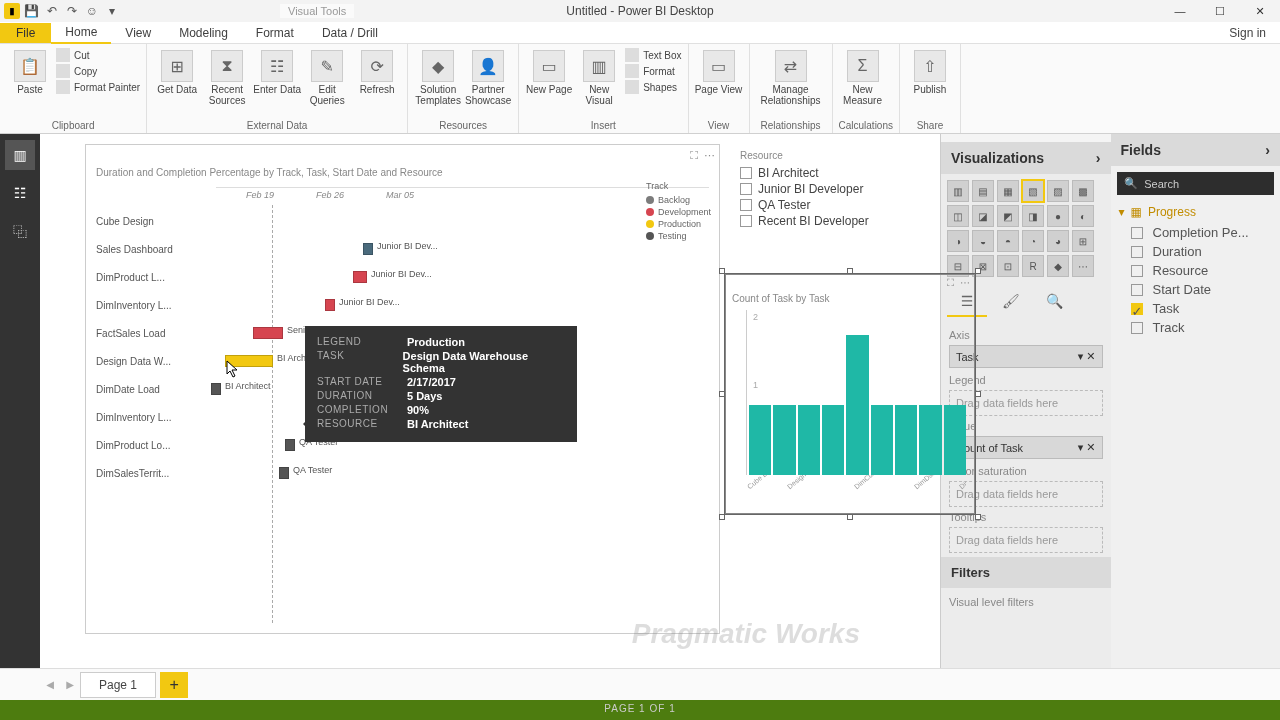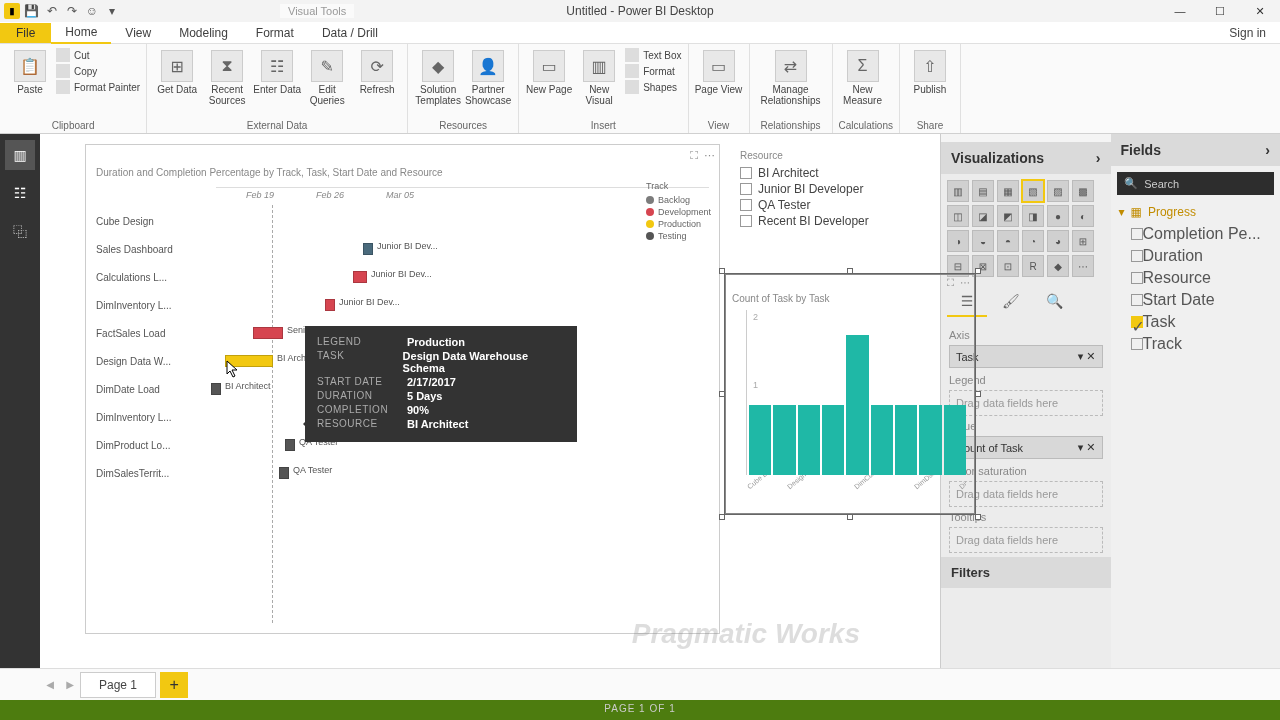--- a/index.html
+++ b/index.html
@@ -88,21 +88,21 @@
 .viz-tab { width: 40px; height: 30px; border-bottom: 2px solid transparent; display: flex; align-items: center; justify-content: center; color: #666; font-size: 14px; }
 .viz-tab.active { border-bottom-color: #f2c811; }
 .well-section { padding: 4px 8px; }
 .well-label { font-size: 11px; color: #888; padding: 4px 0; }
 .well-field { background: #d8d8d8; border: 1px solid #bbb; padding: 4px 6px; font-size: 11px; color: #333; display: flex; justify-content: space-between; align-items: center; margin-bottom: 2px; }
 .well-drop { border: 1px dashed #bbb; padding: 6px; font-size: 11px; color: #999; }
 
 .fields-pane { width: 170px; background: #f0f0f0; display: flex; flex-direction: column; }
 .search-box { margin: 6px; background: #2d2d2d; color: #ccc; padding: 5px 8px; font-size: 11px; display: flex; align-items: center; gap: 6px; }
 .table-header { padding: 4px 8px; font-size: 12px; color: #c18c00; display: flex; align-items: center; gap: 6px; }
-.field-item { padding: 2px 8px 2px 20px; font-size: 16px; color: #555; display: flex; align-items: center; gap: 0; }
+.field-item { padding: 2px 8px 2px 20px; font-size: 13px; color: #555; display: flex; align-items: center; gap: 10px; }
 .field-chk { width: 12px; height: 12px; border: 1px solid #999; display: inline-block; }
 .field-chk.on { background: #f2c811; border-color: #f2c811; }
 
 .page-tabs { position: absolute; left: 0; right: 0; bottom: 20px; height: 32px; background: #fafafa; border-top: 1px solid #ddd; display: flex; align-items: center; padding-left: 40px; }
 .page-nav { width: 20px; text-align: center; color: #aaa; font-size: 10px; }
 .page-tab { background: #fff; border: 1px solid #ccc; padding: 5px 18px; font-size: 12px; color: #444; }
 .page-add { width: 28px; height: 26px; background: #f2c811; color: #333; display: flex; align-items: center; justify-content: center; margin-left: 4px; font-size: 16px; }
 
 .statusbar { position: absolute; bottom: 0; left: 0; right: 0; height: 20px; background: #4d7c0f; color: #ccc; font-size: 10px; padding: 3px 8px; letter-spacing: 1px; text-align: center; }
 
@@ -292,21 +292,21 @@
             <div class="gantt-task-label">Cube Design</div>
           </div>
           <div class="gantt-row">
             <div class="gantt-task-label">Sales Dashboard</div>
             <div class="bar-area">
               <div class="bar" style="left: 152px; width: 10px; background: rgb(74, 106, 124);"></div>
               <div class="bar-label" style="left: 166px;">Junior BI Dev...</div>
             </div>
           </div>
           <div class="gantt-row">
-            <div class="gantt-task-label">Calculations L...</div>
+            <div class="gantt-task-label">DimProduct L...</div>
             <div class="bar-area">
               <div class="bar" style="left: 142px; width: 14px; background: rgb(214, 69, 80);"></div>
               <div class="bar-label" style="left: 160px;">Junior BI Dev...</div>
             </div>
           </div>
           <div class="gantt-row">
             <div class="gantt-task-label">DimInventory L...</div>
             <div class="bar-area">
               <div class="bar" style="left: 114px; width: 10px; background: rgb(214, 69, 80);"></div>
               <div class="bar-label" style="left: 128px;">Junior BI Dev...</div>
@@ -522,20 +522,23 @@
             <span>▾ ✕</span>
           </div>
         <div class="well-label">Color saturation</div>
         <div class="well-drop">Drag data fields here</div>
         <div class="well-label">Tooltips</div>
         <div class="well-drop">Drag data fields here</div>
       </div>
       <div class="pane-header" style="font-size:13px">
           <span>Filters</span>
         </div>
+      <div class="well-section">
+          <div class="well-label">Visual level filters</div>
+        </div>
     </div>
 
     <div class="fields-pane">
       <div class="pane-header">
         <span>Fields</span>
           <span>›</span>
       </div>
       <div class="search-box">
         <span>🔍</span>
           <span>Search</span>

